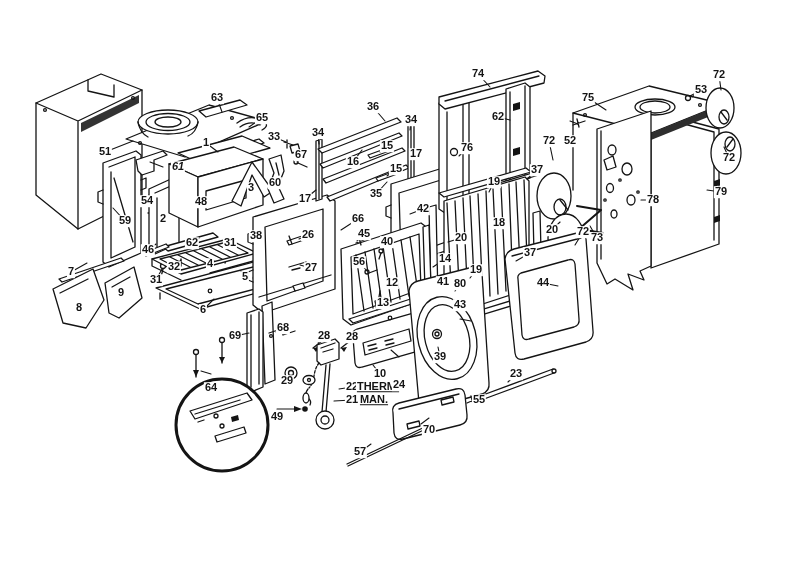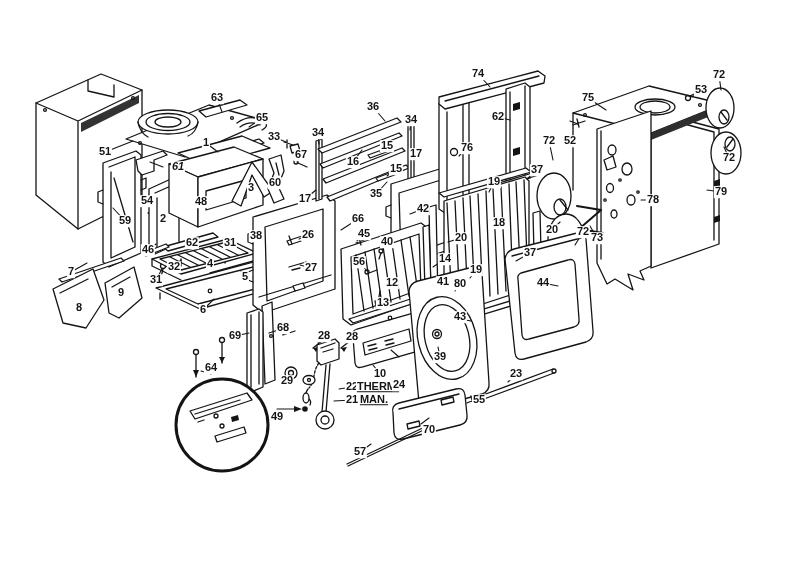--- a/index.html
+++ b/index.html
@@ -435,33 +435,33 @@
       <div class="plabel" style="left: 364px; top: 234px;">45</div>
       <div class="plabel" style="left: 387px; top: 242px;">40</div>
       <div class="plabel" style="left: 359px; top: 262px;">56</div>
       <div class="plabel" style="left: 445px; top: 259px;">14</div>
       <div class="plabel" style="left: 392px; top: 283px;">12</div>
       <div class="plabel" style="left: 443px; top: 282px;">41</div>
       <div class="plabel" style="left: 383px; top: 303px;">13</div>
       <div class="plabel" style="left: 460px; top: 284px;">80</div>
       <div class="plabel" style="left: 283px; top: 328px;">68</div>
       <div class="plabel" style="left: 235px; top: 336px;">69</div>
-      <div class="plabel" style="left: 211px; top: 368px;">64</div>
+      <div class="plabel" style="left: 211px; top: 388px;">64</div>
       <div class="plabel" style="left: 324px; top: 336px;">28</div>
       <div class="plabel" style="left: 352px; top: 337px;">28</div>
       <div class="plabel" style="left: 287px; top: 381px;">29</div>
       <div class="plabel" style="left: 352px; top: 387px;">22</div>
       <div class="plabel u" style="left: 378px; top: 387px;">THERM.</div>
       <div class="plabel" style="left: 352px; top: 400px;">21</div>
       <div class="plabel u" style="left: 374px; top: 400px;">MAN.</div>
       <div class="plabel" style="left: 277px; top: 417px; text-align: center;">49</div>
       <div class="plabel" style="left: 360px; top: 452px;">57</div>
       <div class="plabel" style="left: 399px; top: 357px; margin-top: 28px;">24</div>
       <div class="plabel" style="left: 380px; top: 374px;">10</div>
-      <div class="plabel" style="left: 460px; top: 317px;">43</div>
+      <div class="plabel" style="left: 460px; top: 305px;">43</div>
       <div class="plabel" style="left: 440px; top: 357px;">39</div>
       <div class="plabel" style="left: 543px; top: 283px;">44</div>
       <div class="plabel" style="left: 516px; top: 374px;">23</div>
       <div class="plabel" style="left: 479px; top: 400px;">55</div>
       <div class="plabel" style="left: 429px; top: 418px; margin-top: 12px;">70</div>
     </div>
 
 </div>
 
 </body></html>

